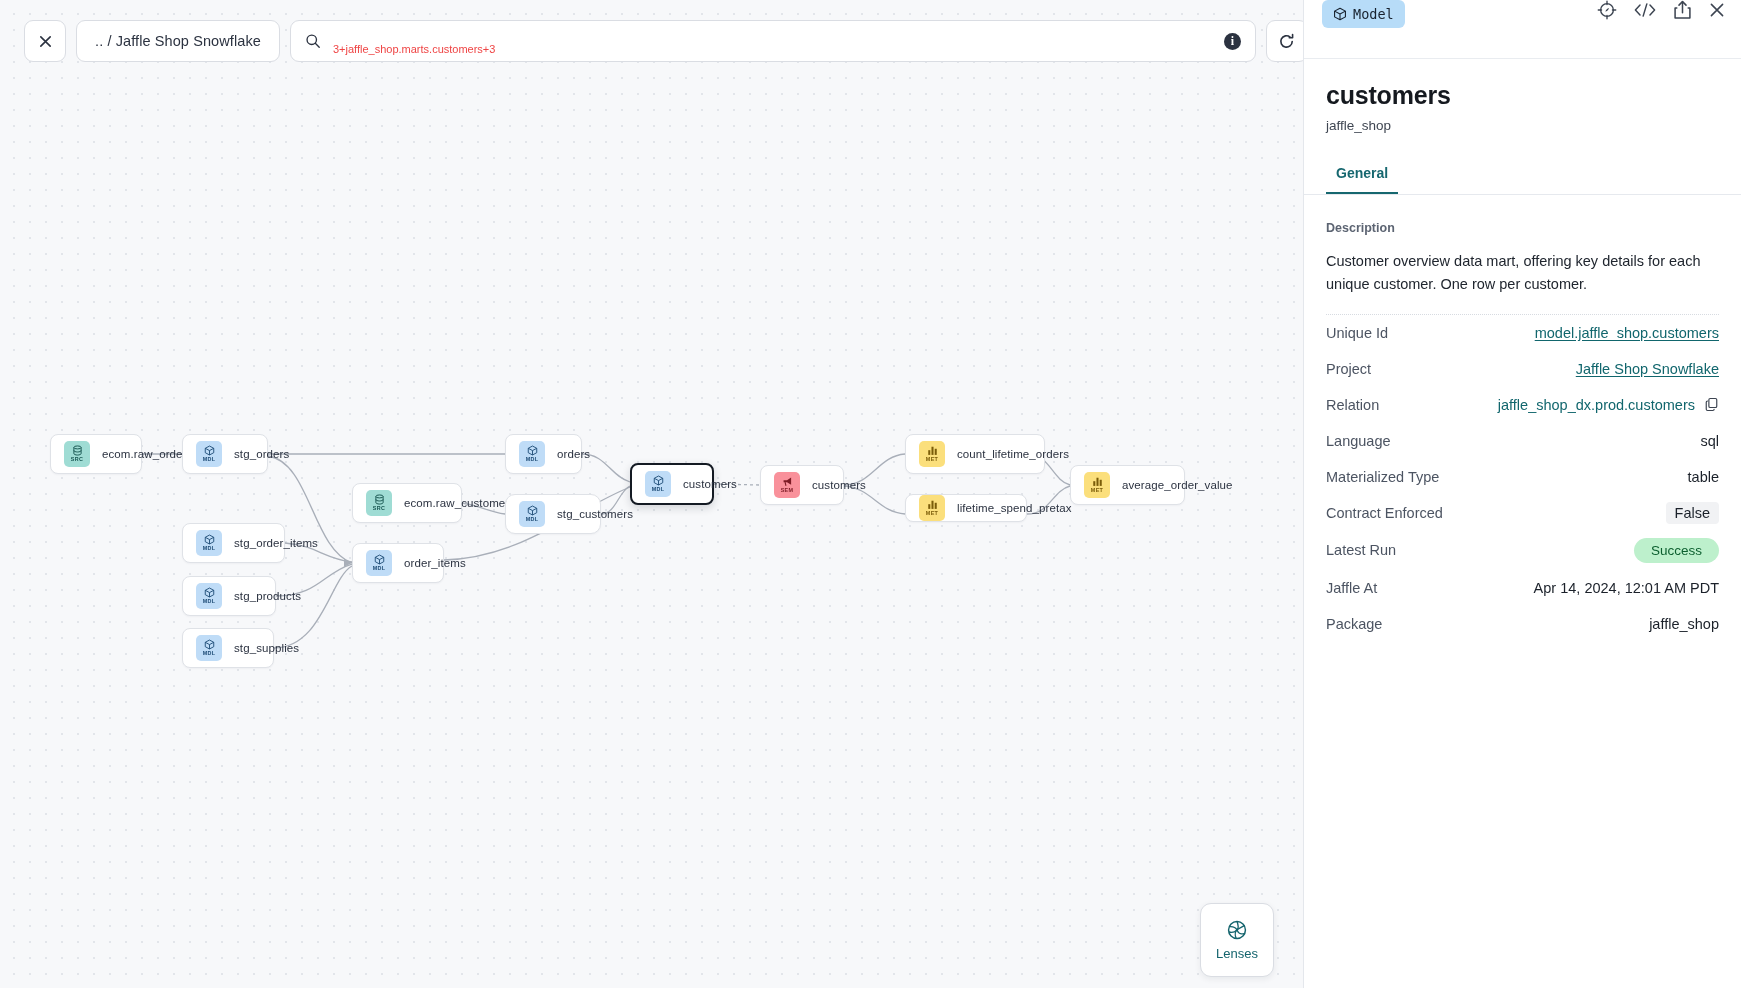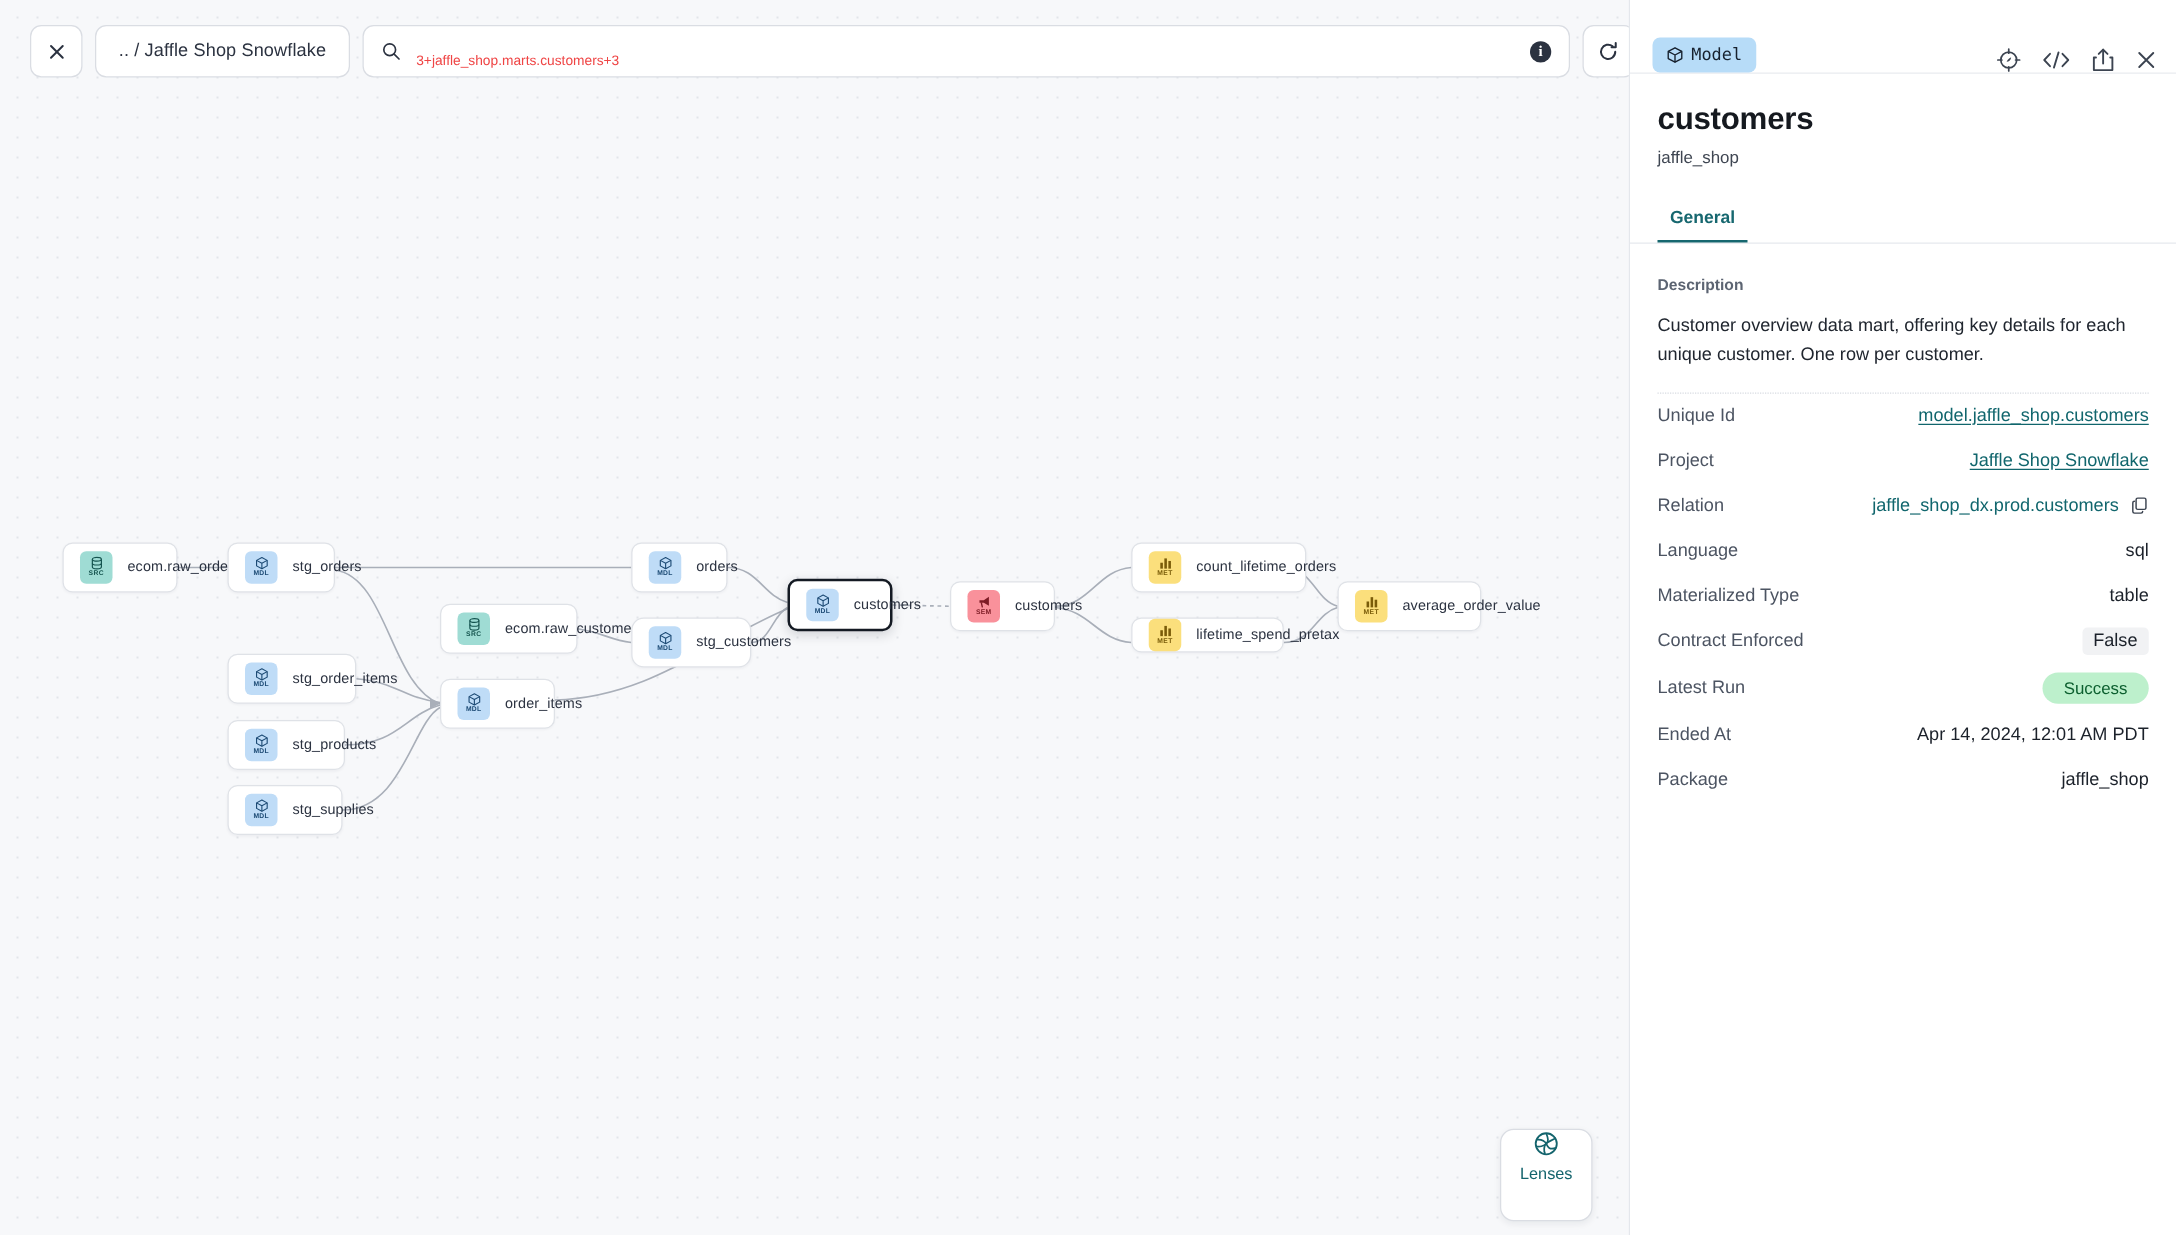--- a/index.html
+++ b/index.html
@@ -115,39 +115,39 @@
 
   
   #lenses {
     position: absolute;
     left: 1200px; top: 903px;
     width: 74px; height: 74px;
     background: #fff;
     border: 1px solid #dadde3;
     border-radius: 11px;
     display: flex; flex-direction: column;
-    align-items: center; justify-content: flex-start;
+    align-items: center; justify-content: center;
     gap: 5px;
     cursor: pointer;
     box-shadow: 0 2px 6px rgba(20,25,40,.07);
     z-index: 20;
   }
   #lenses .lab { font-size: 13px; color: #14646d; }
 
   
   #panel {
     position: absolute;
     left: 1303px; top: 0;
     width: 438px; height: 988px;
     background: #ffffff;
     border-left: 1px solid #e4e7ec;
   }
   #panel-head {
     height: 59px;
-    display: flex; align-items: flex-end;
+    display: flex; align-items: flex-start;
     padding: 0 15px 0 18px;
     border-bottom: 1px solid #e9ecf0;
   }
   .model-chip {
     display: inline-flex; align-items: center; gap: 6px;
     background: #b7dcf8;
     color: #17212e;
     border-radius: 6px;
     height: 28px; padding: 0 11px;
     font-size: 13.5px;
@@ -571,21 +571,21 @@
             <span class="chip-false">False</span>
           </div>
         </div>
         <div class="row">
           <div class="k">Latest Run</div>
           <div class="v">
             <span class="chip-success">Success</span>
           </div>
         </div>
         <div class="row">
-          <div class="k">Ended At</div>
+          <div class="k">Jaffle At</div>
           <div class="v">
             <span>Apr 14, 2024, 12:01 AM PDT</span>
           </div>
         </div>
         <div class="row">
           <div class="k">Package</div>
           <div class="v">
             <span>jaffle_shop</span>
           </div>
         </div>

